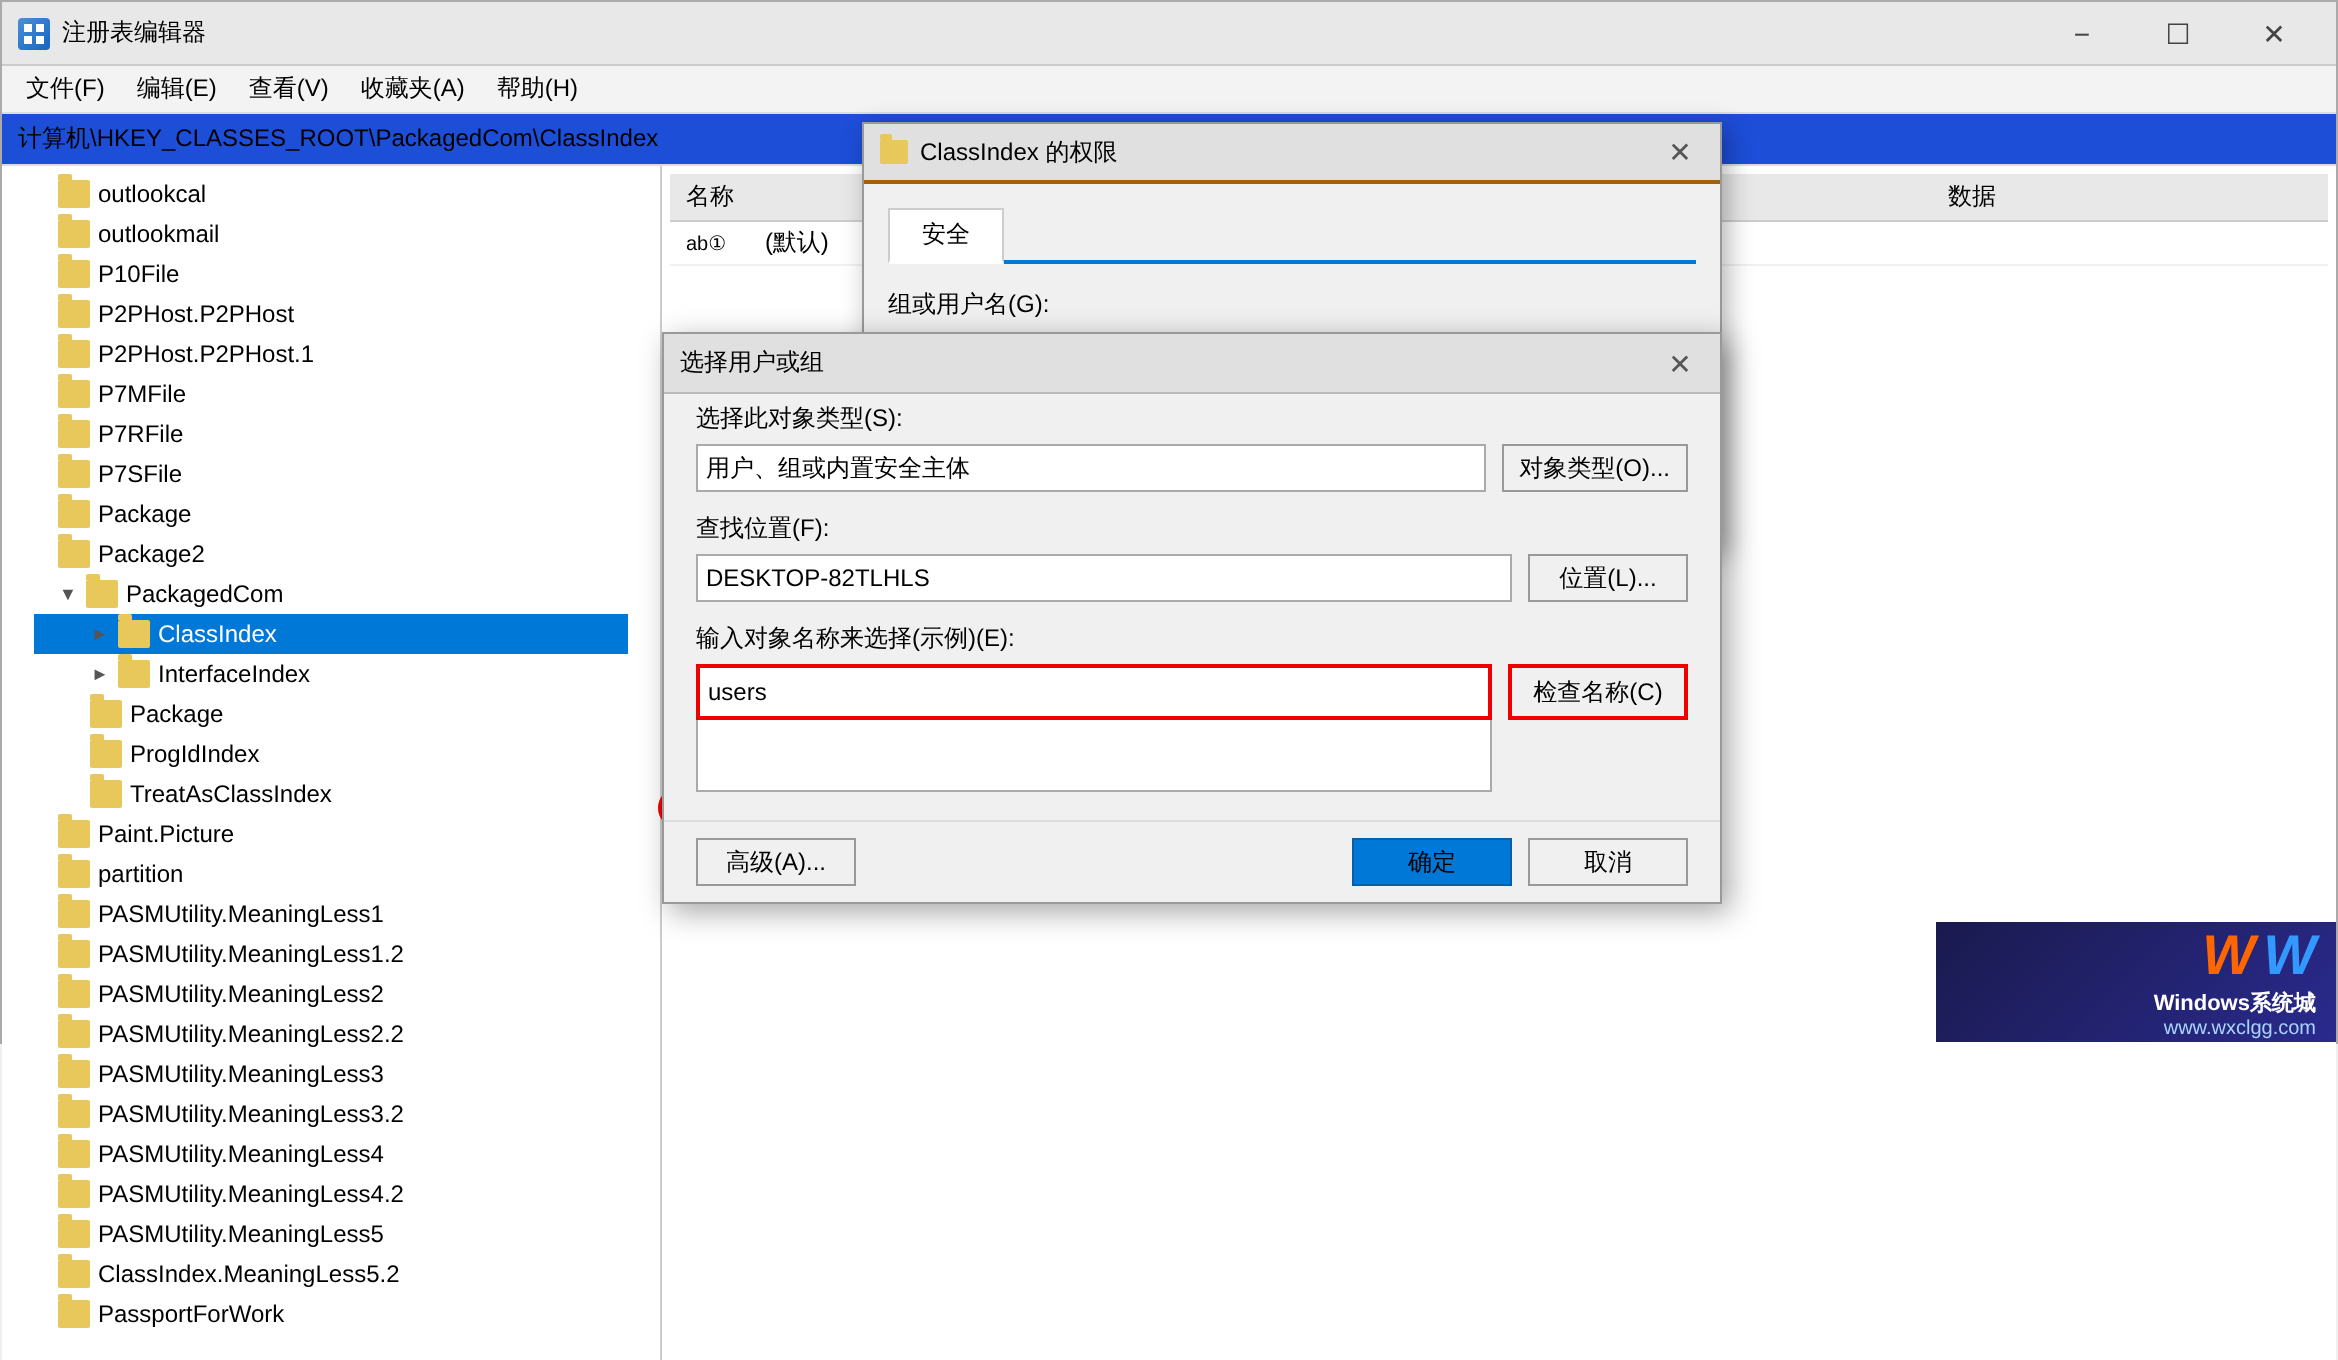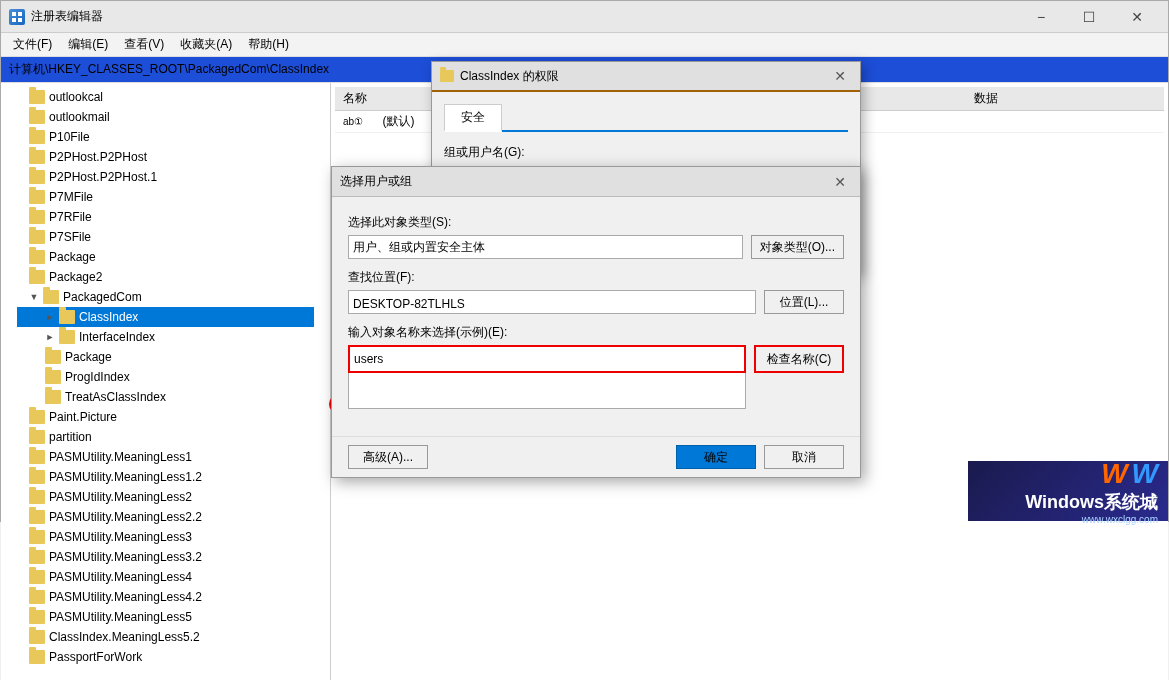--- a/index.html
+++ b/index.html
@@ -256,21 +256,21 @@
     .select-title-bar {
       background: #e0e0e0;
       height: 30px;
       display: flex;
       align-items: center;
       padding: 0 8px;
       justify-content: space-between;
       border-bottom: 1px solid #bbb;
     }
     .select-dialog-body {
-      padding: 17px 16px;
+      padding: 4px 16px;
     }
     .field-row {
       margin-bottom: 10px;
     }
     .field-label {
       font-size: 12px;
       color: #000;
       margin-bottom: 4px;
     }
     .field-row-inline {
@@ -289,21 +289,21 @@
       font-family: 'Microsoft YaHei', sans-serif;
     }
     .text-input-static {
       flex: 1;
       height: 24px;
       border: 1px solid #aaa;
       background: #fff;
       padding: 2px 4px;
       font-size: 12px;
       display: flex;
-      align-items: flex-end;
+      align-items: center;
     }
     .field-btn {
       min-width: 80px;
       height: 24px;
       padding: 2px 8px;
       border: 1px solid #999;
       background: #f0f0f0;
       cursor: pointer;
       font-size: 12px;
       font-family: 'Microsoft YaHei', sans-serif;
@@ -362,21 +362,21 @@
       font-style: italic;
     }
     .wm-w2 {
       font-size: 28px;
       font-weight: bold;
       color: #3399ff;
       font-style: italic;
     }
     .wm-text1 {
       color: #fff;
-      font-size: 18px;
+      font-size: 11px;
       font-weight: bold;
     }
     .wm-text2 {
       color: #aad4ff;
       font-size: 10px;
     }
 
     
     .btn-primary {
       background: #0078d7;

